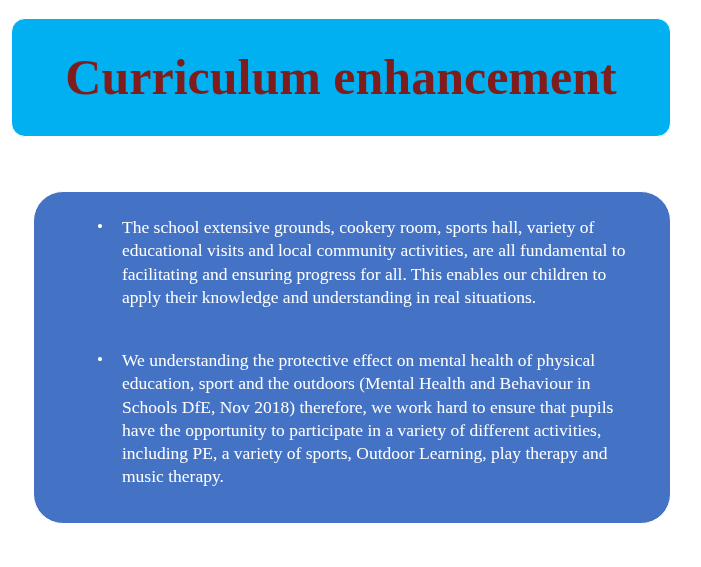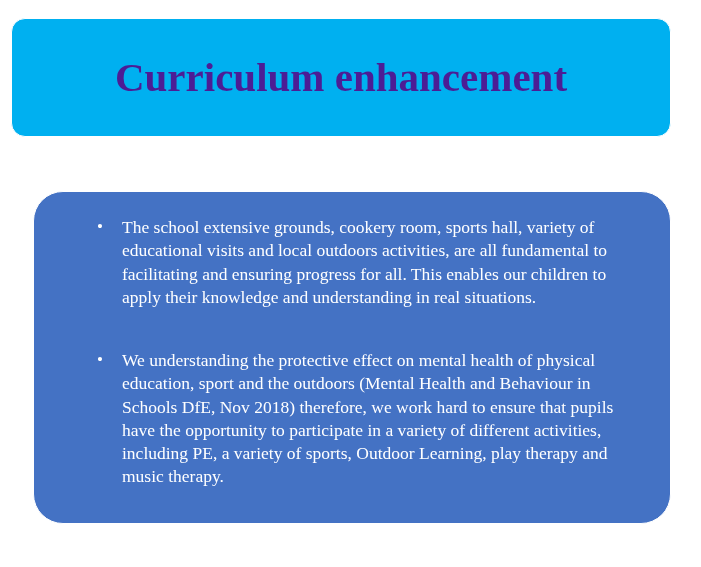--- a/index.html
+++ b/index.html
@@ -26,24 +26,24 @@
     height: 119px;
     background: #00B0F0;
     border: 1px solid #ffffff;
     border-radius: 14px;
     box-sizing: border-box;
     display: flex;
     align-items: center;
     justify-content: center;
   }
   .title-text {
-    color: #4c1d95;
+    color: #7f1d1d;
     font-family: "Liberation Serif", serif;
     font-weight: bold;
-    font-size: 41px;
+    font-size: 50px;
     line-height: 1.1;
     text-align: center;
     letter-spacing: 0px;
   }
   .body-box {
     position: absolute;
     left: 33px;
     top: 191px;
     width: 638px;
     height: 333px;
@@ -86,21 +86,21 @@
 <div class="slide">
 
   <div class="title-box">
     <div class="title-text">Curriculum enhancement</div>
   </div>
 
   <div class="body-box">
     <ul class="bullet-list">
       <li class="bullet-item">
         <span class="bullet-marker">•</span>
-        <span>The school extensive grounds, cookery room, sports hall, variety of educational visits and local outdoors activities, are all fundamental to facilitating and ensuring progress for all. This enables our children to apply their knowledge and understanding in real situations.</span>
+        <span>The school extensive grounds, cookery room, sports hall, variety of educational visits and local community activities, are all fundamental to facilitating and ensuring progress for all. This enables our children to apply their knowledge and understanding in real situations.</span>
       </li>
       <li class="bullet-item">
         <span class="bullet-marker">•</span>
         <span>We understanding the protective effect on mental health of physical education, sport and the outdoors (Mental Health and Behaviour in Schools DfE, Nov 2018) therefore, we work hard to ensure that pupils have the opportunity to participate in a variety of different activities, including PE, a variety of sports, Outdoor Learning, play therapy and music therapy.</span>
       </li>
     </ul>
   </div>
 
 </div>
 

